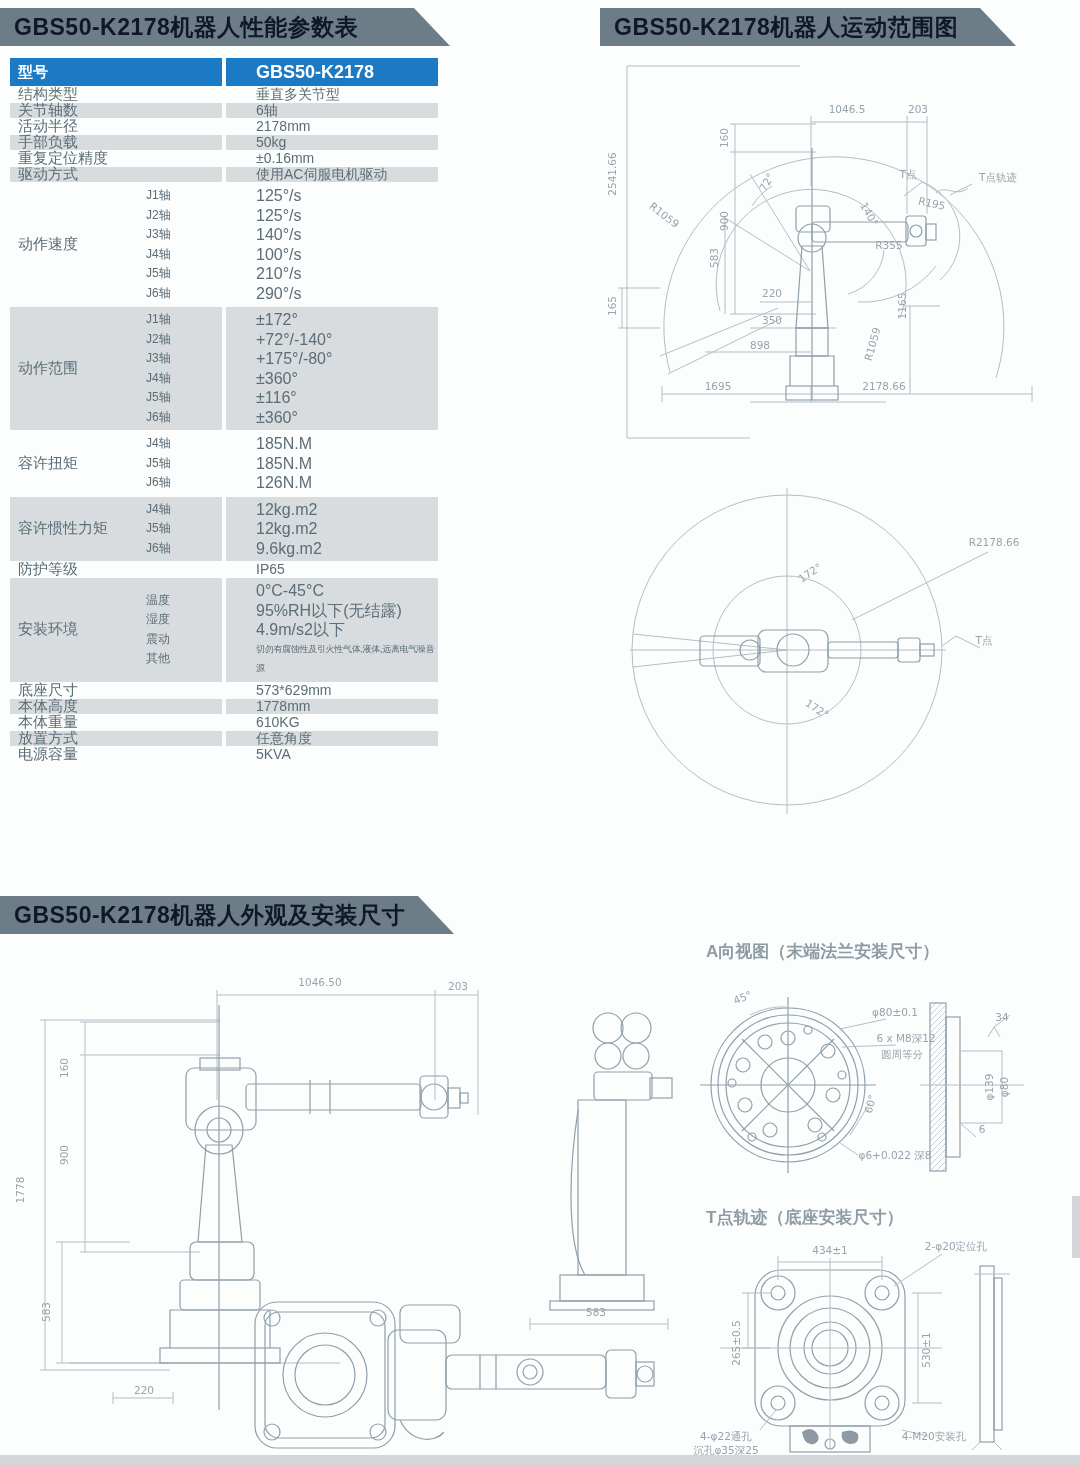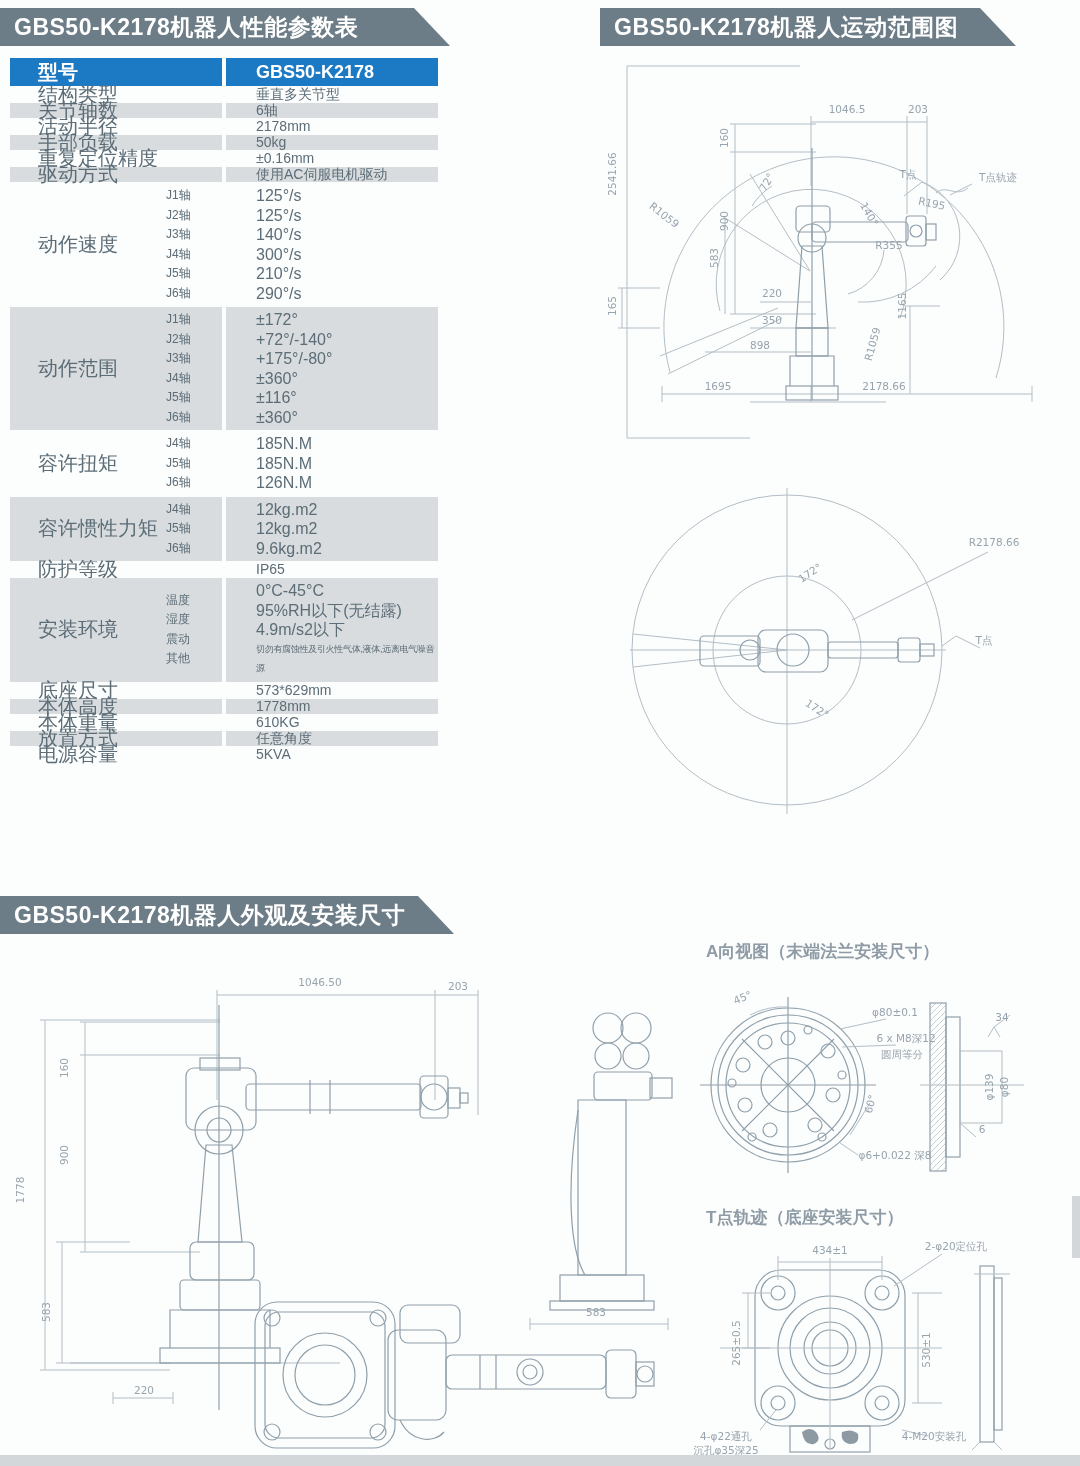--- a/index.html
+++ b/index.html
@@ -3,40 +3,40 @@
 <meta charset="utf-8">
 <style>
   html,body{margin:0;padding:0;}
   body{
     width:1080px;height:1466px;position:relative;overflow:hidden;
     background:#fcfdfd;
     font-family:"Liberation Sans","DejaVu Sans",sans-serif;
     color:#5c6d77;
   }
   .bar{
-    position:absolute;height:38px;background:#6d7d87;color:#ffffff;
+    position:absolute;height:38px;background:#6d7d87;color:#0f172a;
     font-size:23px;font-weight:bold;line-height:38px;padding-left:14px;
     clip-path:polygon(0 0, calc(100% - 36px) 0, 100% 100%, 0 100%);
     letter-spacing:.5px;
   }
   #bar-perf{left:0;top:8px;width:436px;}
   #bar-motion{left:600px;top:8px;width:402px;}
   #bar-outline{left:0;top:896px;width:440px;}
 
   
   #spec-table{position:absolute;left:10px;top:58px;width:428px;}
   .trow{display:flex;margin-bottom:1px;}
   .zoneL{width:212px;display:flex;align-items:center;}
   .zoneR{flex:1;margin-left:4px;display:flex;flex-direction:column;justify-content:flex-start;}
   .trow.single{height:15px;}
   .trow.single .zoneR{justify-content:center;}
   .trow.shade .zoneL,.trow.shade .zoneR{background:#d8dcde;}
   .trow.head{height:28px;font-weight:bold;}
   .trow.head .zoneL,.trow.head .zoneR{background:#1c79c4;color:#ffffff;}
-  .tlabel{width:128px;padding-left:28px;font-size:20px;}
+  .tlabel{width:128px;padding-left:8px;font-size:15px;}
   .taxes{display:flex;flex-direction:column;padding:3px 0;}
   .taxes div{line-height:19.5px;font-size:12px;}
   .tvals{padding:3px 0;}
   .tvals div{line-height:19.5px;font-size:16px;padding-left:30px;}
   .tvals div.sm{font-size:9px;letter-spacing:-0.3px;}
   .tvalue{font-size:14px;padding-left:30px;line-height:27px;}
   .trow.head .tvalue{font-size:18px;}
 
   
   .viewtitle{position:absolute;color:#8f9ca6;font-size:17px;font-weight:bold;}
@@ -125,21 +125,21 @@
           <div class="">J4轴</div>
           <div class="">J5轴</div>
           <div class="">J6轴</div>
         </div>
       </div>
       <div class="zoneR">
         <div class="tvals">
           <div class="">125°/s</div>
           <div class="">125°/s</div>
           <div class="">140°/s</div>
-          <div class="">300°/s</div>
+          <div class="">100°/s</div>
           <div class="">210°/s</div>
           <div class="">290°/s</div>
         </div>
       </div>
     </div>
     <div class="trow group shade">
       <div class="zoneL">
         <div class="tlabel">动作范围</div>
         <div class="taxes">
           <div class="">J1轴</div>

